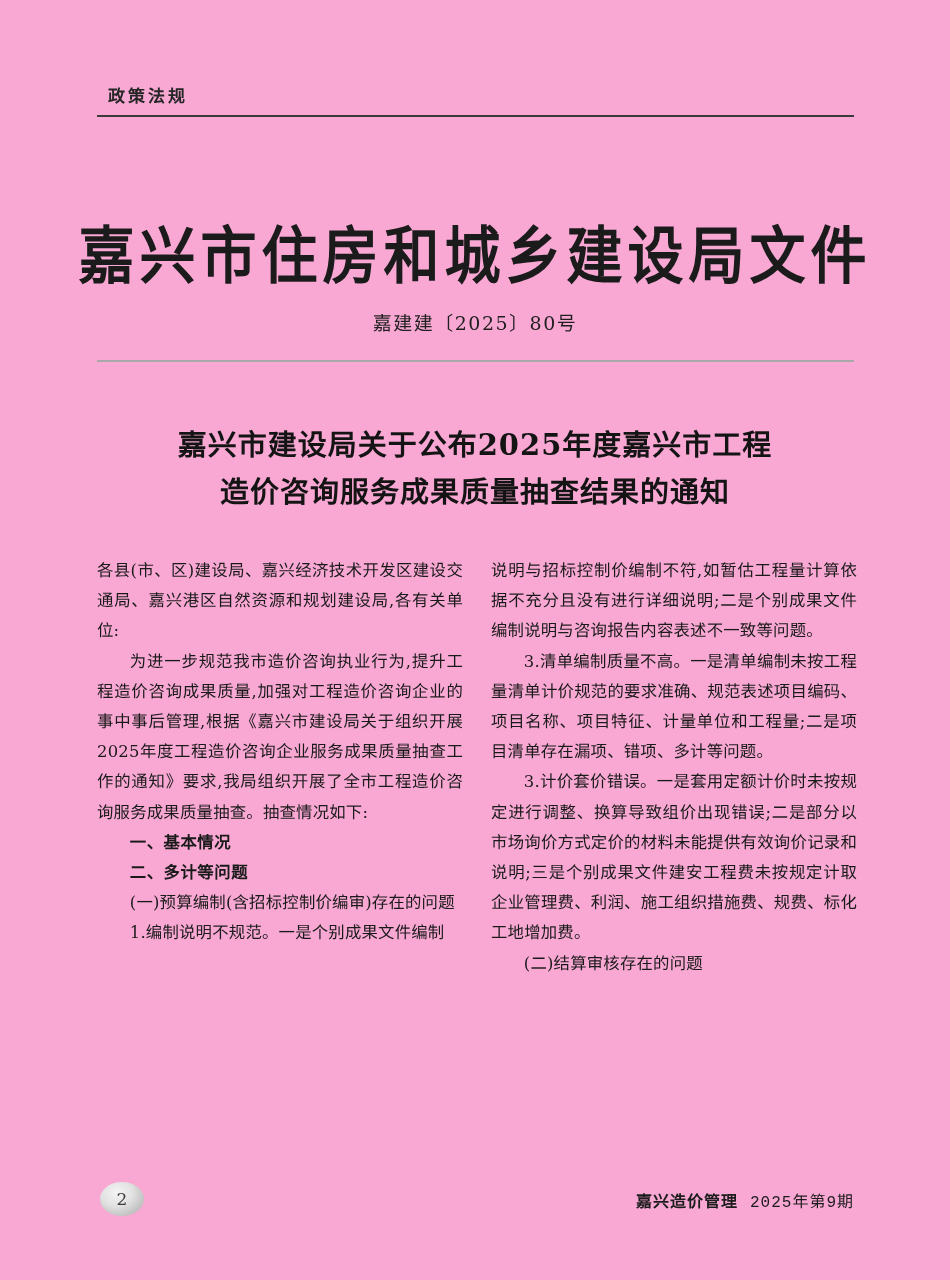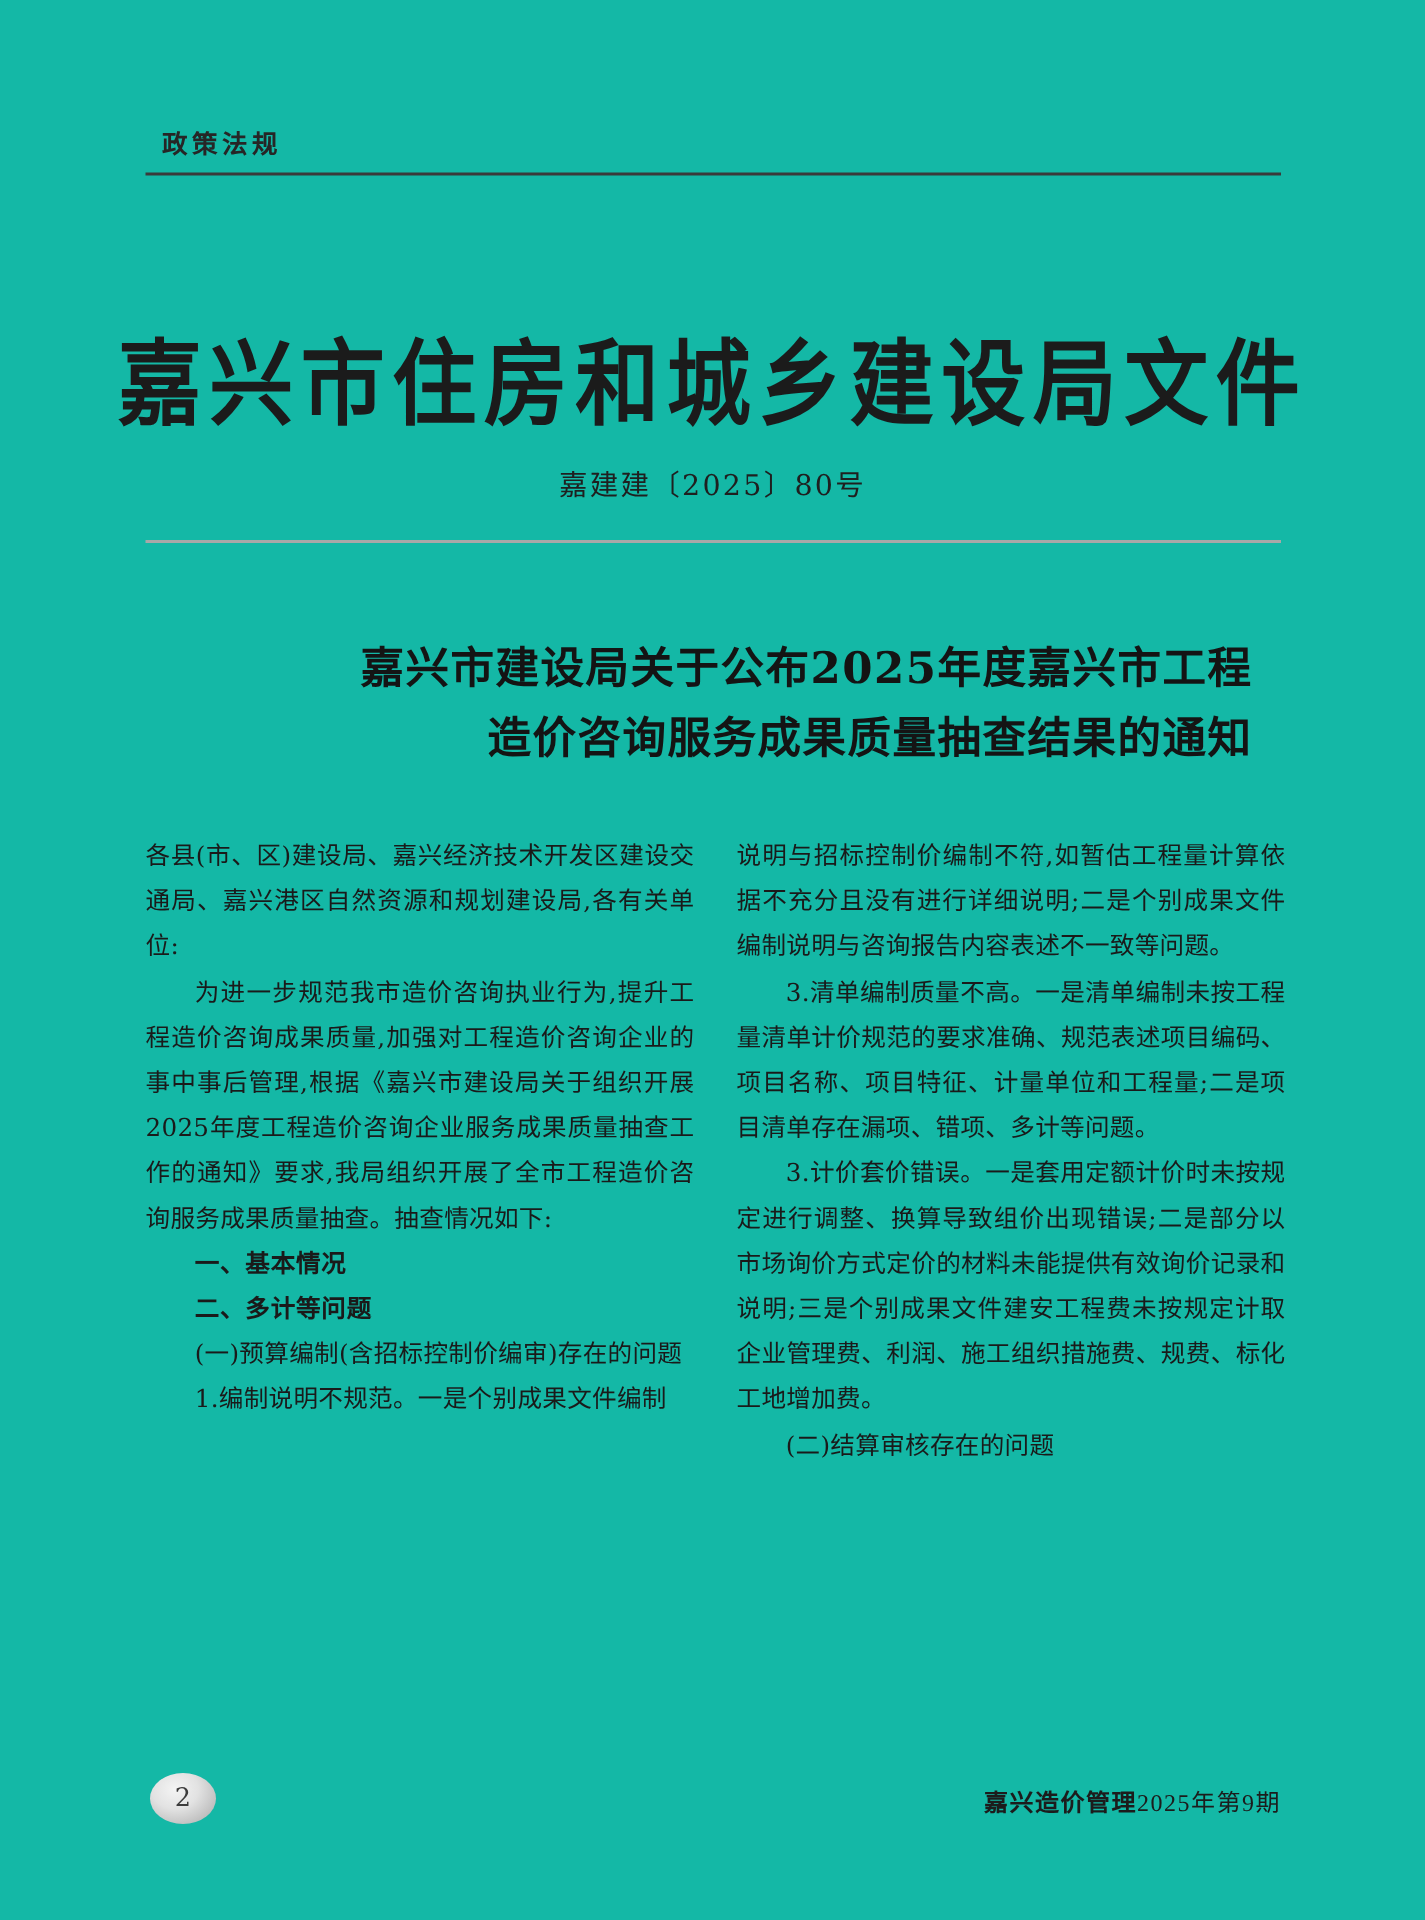--- a/index.html
+++ b/index.html
@@ -6,21 +6,21 @@
   html, body {
     margin: 0;
     padding: 0;
     background: #ffffff;
   }
 
   .page {
     position: relative;
     width: 950px;
     height: 1280px;
-    background: #14b8a6;
+    background: #f9a8d4;
     overflow: hidden;
     font-family: "DejaVu Serif", "Liberation Serif", serif;
     color: #171717;
     box-sizing: border-box;
   }
 
   
   .running-head {
     position: absolute;
     left: 108px;
@@ -78,21 +78,21 @@
     height: 2px;
     background: #a8a8a8;
   }
 
   
   .article-title {
     position: absolute;
     left: 115px;
     top: 422px;
     width: 720px;
-    text-align: right;
+    text-align: center;
     font-family: "DejaVu Serif", "Liberation Serif", serif;
     font-weight: 700;
     font-size: 29px;
     line-height: 47px;
     letter-spacing: 1px;
     color: #141414;
   }
 
   
   .body-columns {
@@ -157,21 +157,22 @@
     white-space: nowrap;
   }
 
   .footer-pub {
     font-family: "DejaVu Sans", "Liberation Sans", sans-serif;
     font-weight: 700;
     letter-spacing: 1px;
   }
 
   .footer-issue {
-    font-family: Liberation Serif, serif;
+    font-family: Liberation Mono, monospace;
+    margin-left: 12px;
     letter-spacing: 1px;
   }
 </style>
 </head>
 <body>
 
 <div class="page">
 
   <div class="running-head">政策法规</div>
 

